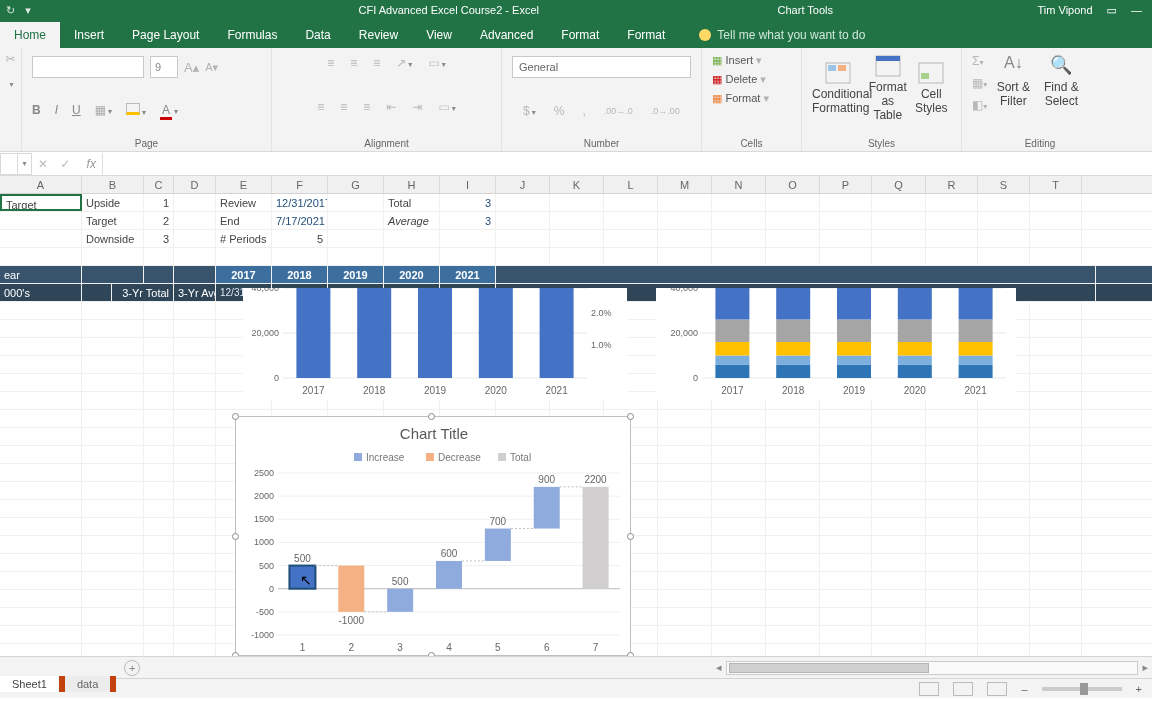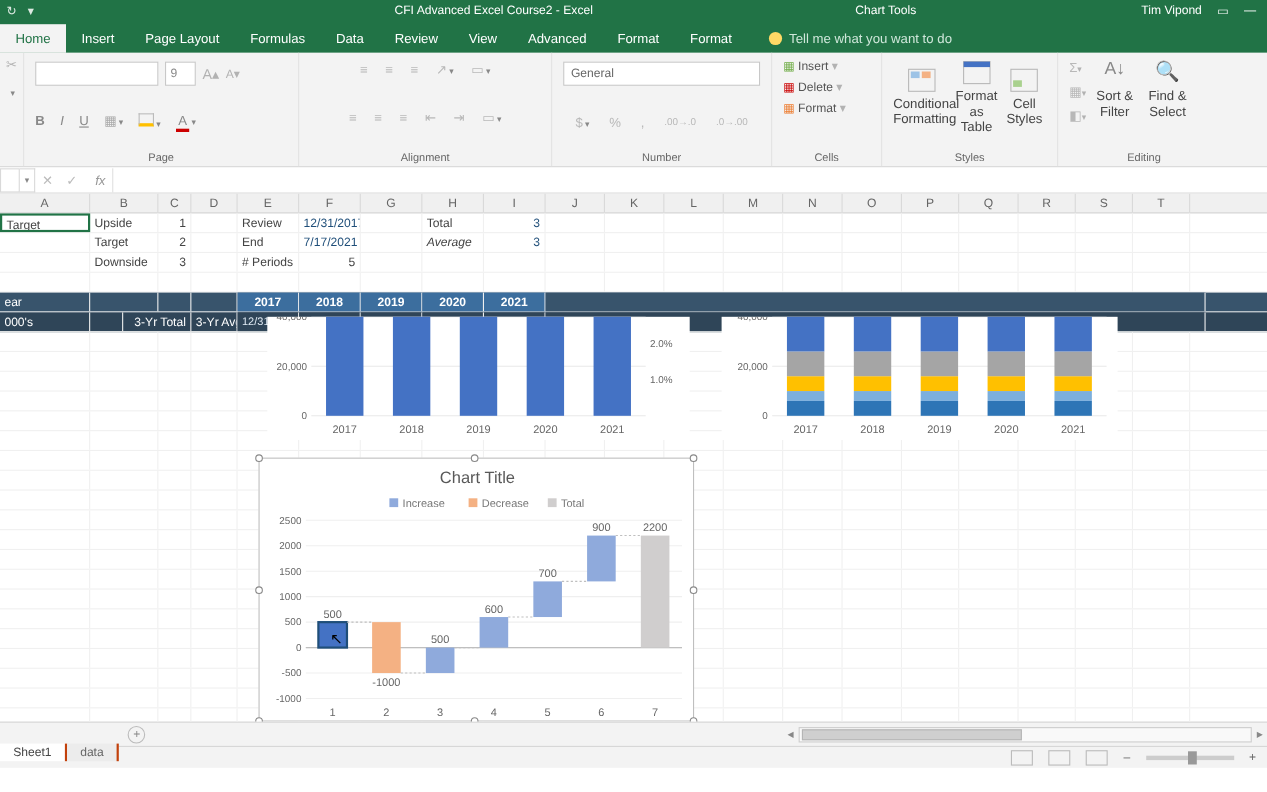--- a/index.html
+++ b/index.html
@@ -55,21 +55,21 @@
 .yearcell { background: #3c6e9e; color: #fff; text-align: center; font-weight: 600; }
 .datecell { background: #2f4558; color: #dfeaf3; text-align: center; font-size: 10px; }
 
 
 .chartbox { position: absolute; background: #fff; }
 .chartborder { border: 1px solid #bfbfbf; }
 .handles .h { position: absolute; width: 7px; height: 7px; background: #fff; border: 1px solid #888; border-radius: 50%; }
 
 
 .sheettabs { height: 22px; border-top: 1px solid #d4d4d4; display: flex; align-items: center; background: #f3f3f3; font-size: 11px; }
-.stab { padding: 2px 12px; border-right: 2px solid #c2410c; background: #fff; margin-top: 32px; }
+.stab { padding: 2px 12px; border-right: 6px solid #c2410c; background: #fff; margin-top: 32px; }
 .stab.inactive { background: #ececec; color: #666; }
 .addsheet { width: 16px; height: 16px; border: 1px solid #bbb; border-radius: 50%; margin-left: 8px; text-align: center; line-height: 14px; color: #888; font-size: 11px; }
 .hscroll-area { margin-left: auto; display: flex; align-items: center; width: 440px; }
 .hscroll { flex: 1; height: 14px; border: 1px solid #ccc; background: #f9f9f9; position: relative; }
 .hscroll .thumb { position: absolute; left: 2px; top: 1px; width: 200px; height: 10px; background: #cfcfcf; border: 1px solid #b5b5b5; }
 
 
 .status { height: 20px; background: #f3f3f3; border-top: 1px solid #d4d4d4; display: flex; align-items: center; justify-content: flex-end; gap: 14px; padding: 0 10px; font-size: 11px; color: #666; }
 .viewbtn { width: 20px; height: 14px; border: 1px solid #bbb; }
 .zoomslider { width: 80px; height: 4px; background: #ccc; position: relative; }

